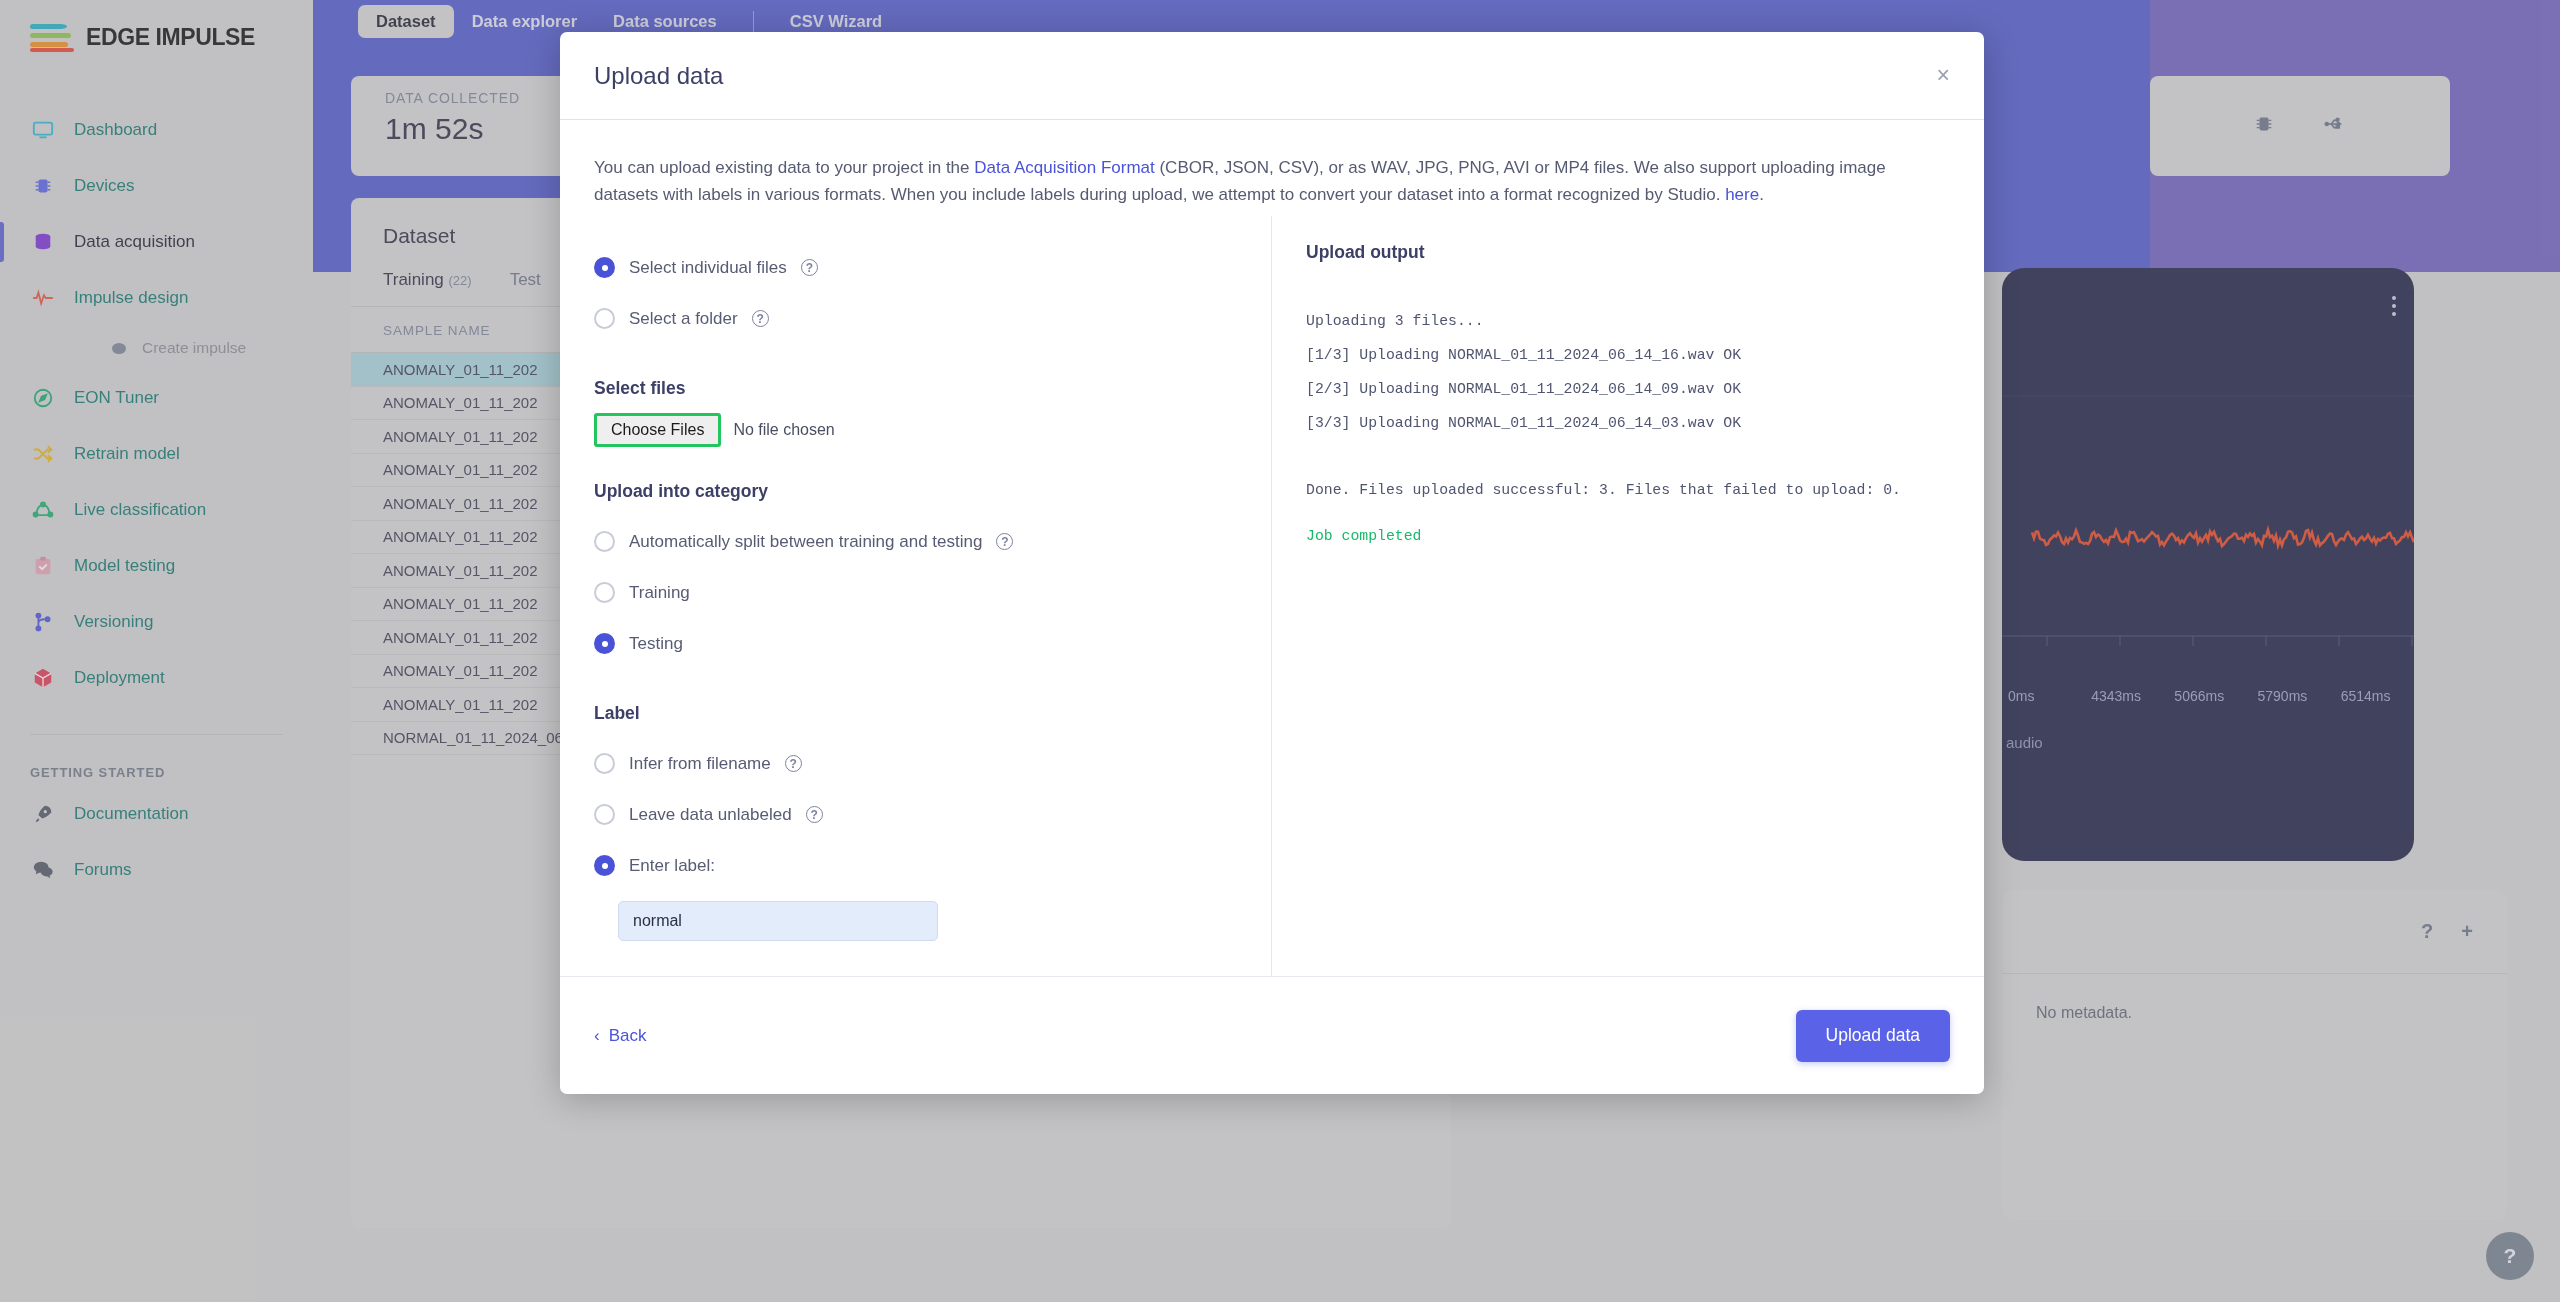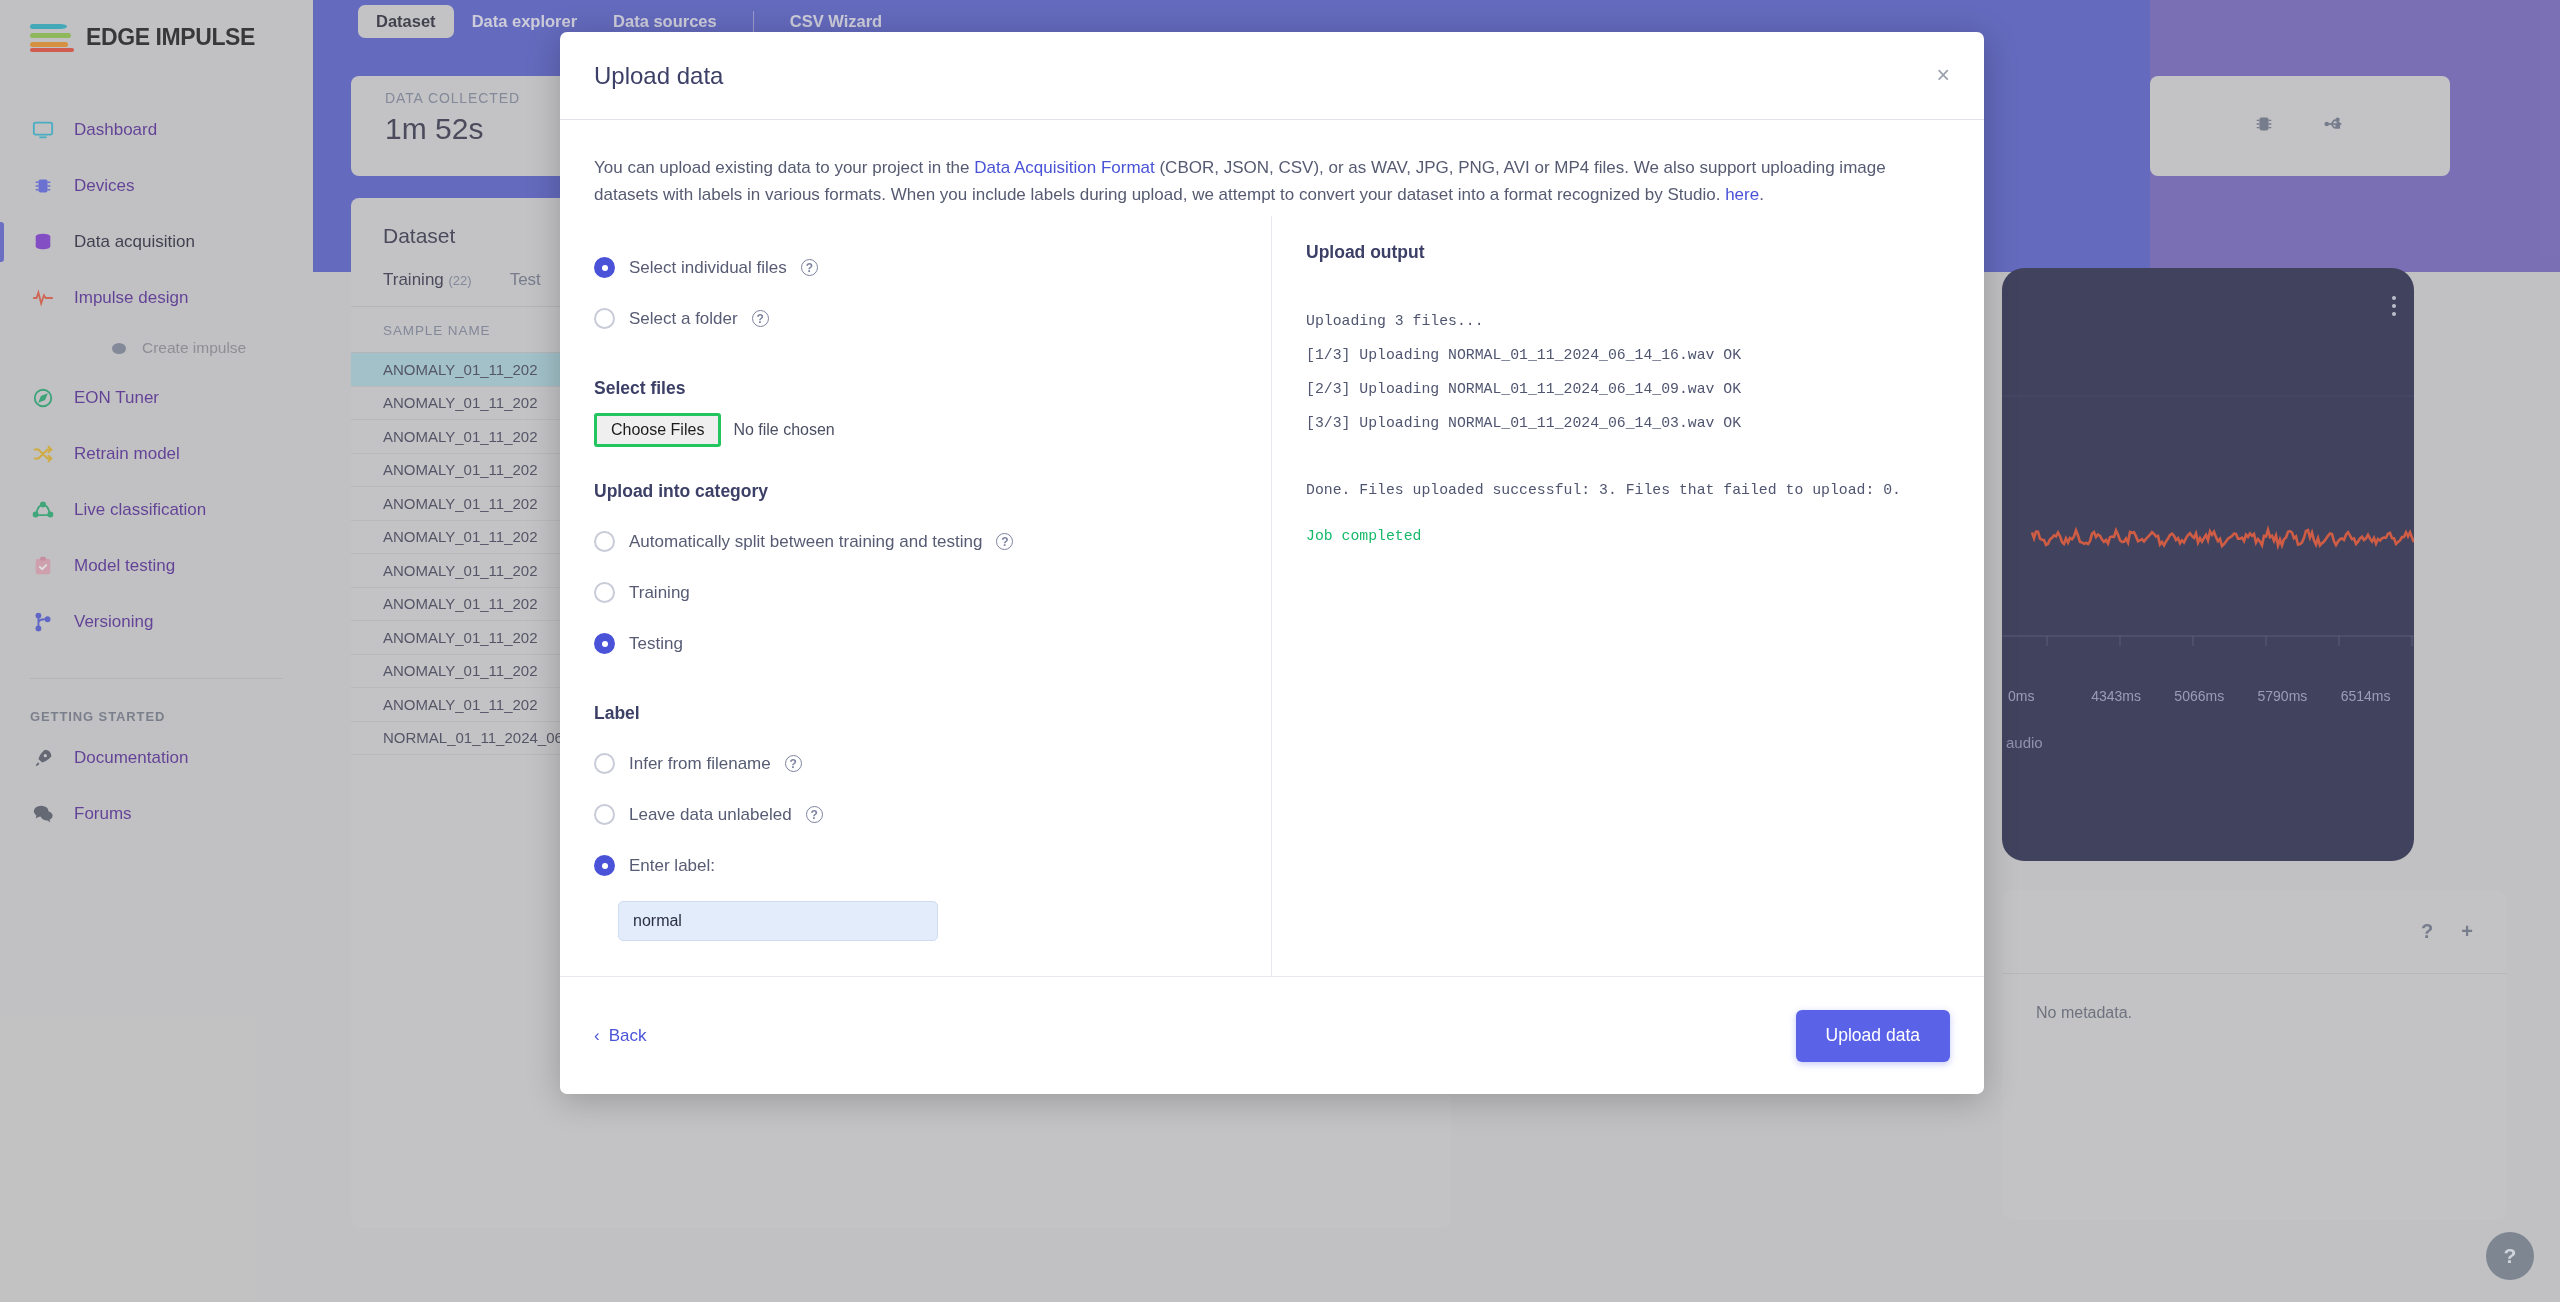--- a/index.html
+++ b/index.html
@@ -33,21 +33,21 @@
   .logo-mark i.l3 { top: 20px; width: 38px; background: #f28f1c; }
   .logo-mark i.l4 { top: 26px; width: 44px; background: #e8442e; height: 4px;}
   .logo-text {
     font-size: 23px; font-weight: bold; letter-spacing: -0.4px; color: #111;
   }
 
   .nav { margin-top: 50px; }
   .nav-item {
     display: flex; align-items: center; gap: 18px;
     height: 56px; padding-left: 30px; position: relative;
-    color: #4c1d95; font-size: 17px; cursor: pointer;
+    color: #0f766e; font-size: 17px; cursor: pointer;
   }
   .nav-item.active { color: #1a1a2e; font-weight: 500; }
   .nav-item.active::before {
     content: ""; position: absolute; left: 0; top: 8px;
     width: 4px; height: 40px; background: #5a5fd6; border-radius: 0 3px 3px 0;
   }
   .nav-ic { width: 26px; height: 26px; display: flex; align-items: center; justify-content: center; }
   .nav-sub {
     display: flex; align-items: center; gap: 16px;
     height: 44px; padding-left: 112px; color: #8b8b93; font-size: 15.5px; cursor: pointer;
@@ -370,20 +370,29 @@
         <div class="nav-item">
           <span class="nav-ic">
             <svg width="22" height="22" viewBox="0 0 24 24" fill="none" stroke="#4a53d8" stroke-width="2">
                 <circle cx="7" cy="5" r="2.2" fill="#4a53d8"></circle>
                 <circle cx="7" cy="19" r="2.2" fill="#4a53d8"></circle>
                 <circle cx="17" cy="9" r="2.2" fill="#4a53d8"></circle>
                 <path d="M7 7.2v9.6M7 13c0-2.5 3-4 7-4"></path>
               </svg>
           </span>
           <span>Versioning</span>
+        </div>
+        <div class="nav-item">
+          <span class="nav-ic">
+            <svg width="22" height="22" viewBox="0 0 24 24" fill="#e33a52">
+                <path d="M12 2l9 5v10l-9 5-9-5V7z"></path>
+                <path d="M3 7l9 5 9-5M12 12v10" stroke="#fff" stroke-width="1.4" fill="none"></path>
+              </svg>
+          </span>
+          <span>Deployment</span>
         </div>
       </div>
 
       <div class="nav-divider"></div>
       <div class="nav-group-title">GETTING STARTED</div>
       <div class="nav-item">
         <span class="nav-ic">
           <svg width="22" height="22" viewBox="0 0 24 24" fill="#4f5663">
               <path d="M14 3c4 0 7 3 7 7-3 4-7 6-10 7l-4-4c1-3 3-7 7-10z"></path>
               <circle cx="14.5" cy="9.5" r="1.8" fill="#d8d8d8"></circle>

